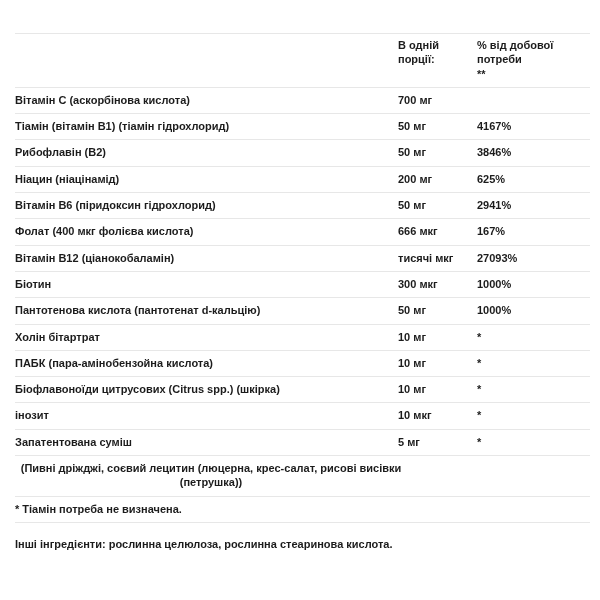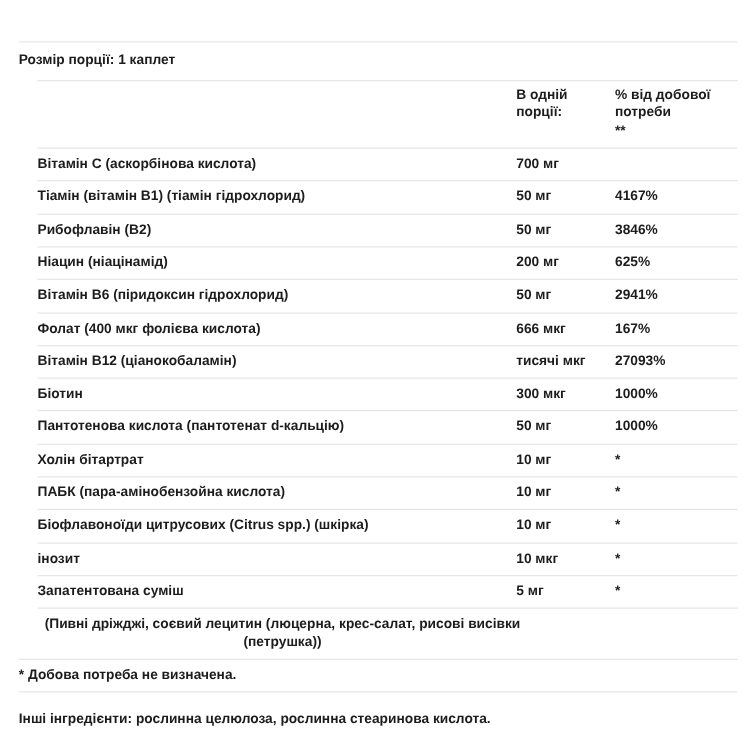--- a/index.html
+++ b/index.html
@@ -21,21 +21,20 @@
     border-top: 1px solid #e7e7e7;
     padding: 8px 0 9px 0;
     line-height: 1.2;
   }
   .grid-row {
     display: grid;
     grid-template-columns: 383px 79px 1fr;
     border-top: 1px solid #e7e7e7;
     padding: 5px 0 6px 0;
     line-height: 1.3;
-    margin-left: 15px;
   }
   .grid-row .cell { padding-right: 8px; }
   .header-row { padding: 4px 0 6px 0; }
   .header-row .hdr span { display: block; }
   .blend-note .cell.name { grid-column: 1 / span 2; max-width: 400px; text-align: center; }
   .footnote-row {
     border-top: 1px solid #e7e7e7;
     border-bottom: 1px solid #e7e7e7;
     padding: 6px 0 7px 0;
   }
@@ -46,23 +45,20 @@
     margin-bottom: 8px;
   }
 </style>
 </head>
 <body>
 
 <div class="page">
 
   <div class="panel">
 
-    <div class="info-row">
-      <span>Розмір порції: 1 каплет</span>
-    </div>
 
 
     <div class="grid-row header-row">
       <div class="cell name"></div>
       <div class="cell amount hdr">
         <span>В одній</span>
         <span>порції:</span>
       </div>
       <div class="cell dv hdr">
         <span>% від добової потреби</span>
@@ -142,21 +138,21 @@
         <div class="cell dv">*</div>
       </div>
       </div>
 
     <div class="grid-row blend-note">
       <div class="cell name">(Пивні дріжджі, соєвий лецитин (люцерна, крес-салат, рисові висівки (петрушка))</div>
       <div class="cell dv"></div>
     </div>
 
     <div class="footnote-row">
-      <span>* Добова потреба не визначена.</span>
+      <span>* Тіамін потреба не визначена.</span>
     </div>
 
   </div>
 
   <div class="paragraphs">
     <p>Інші інгредієнти: рослинна целюлоза, рослинна стеаринова кислота.</p>
 
   </div>
 
 </div>

